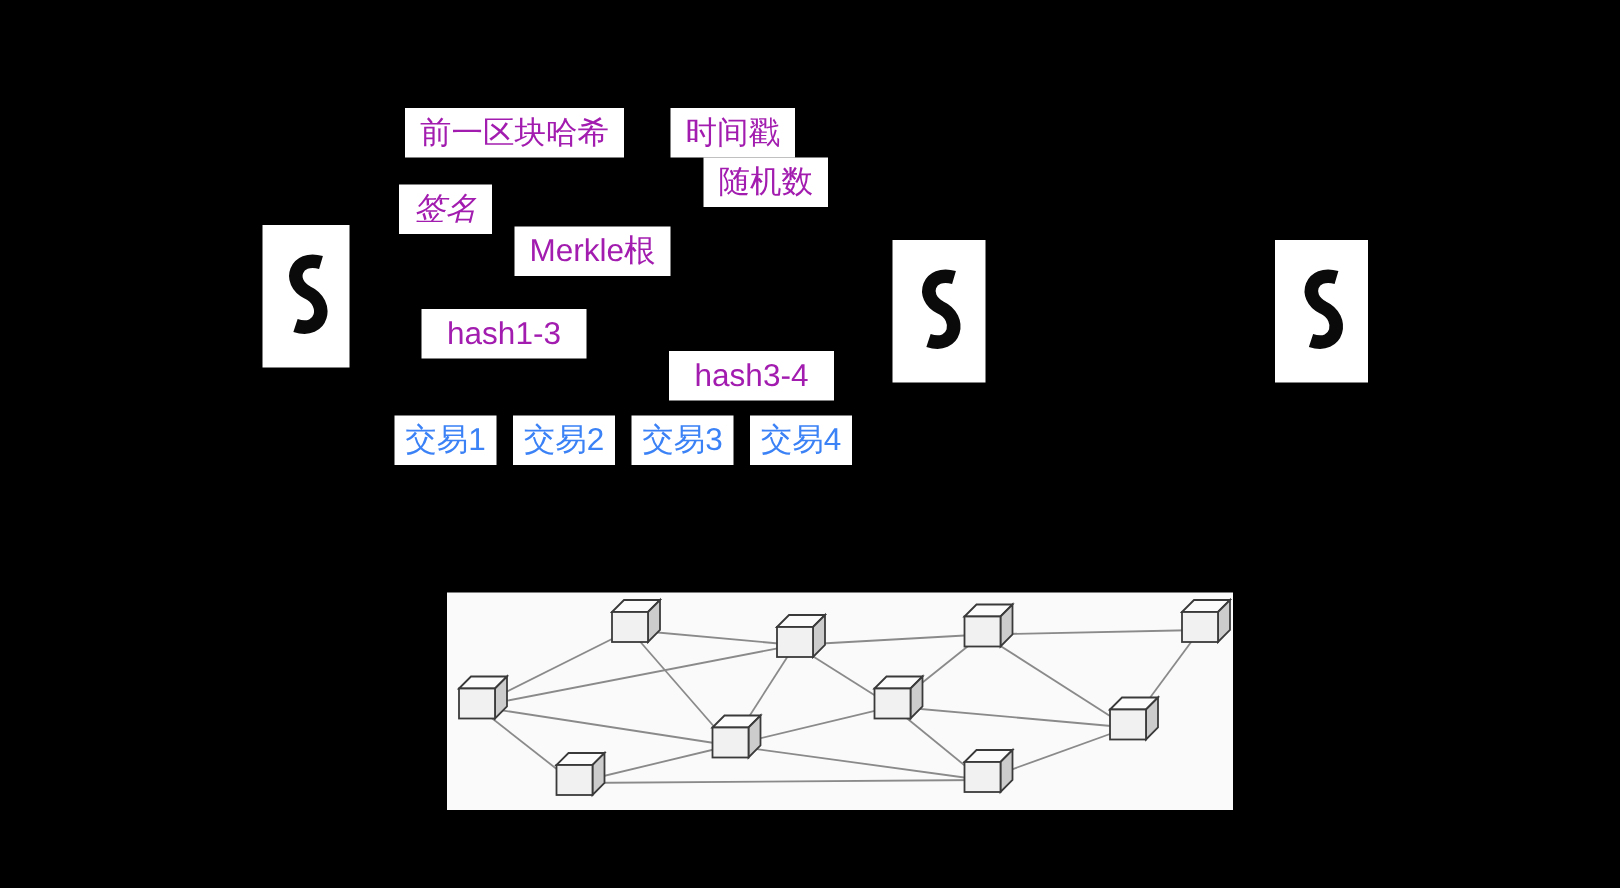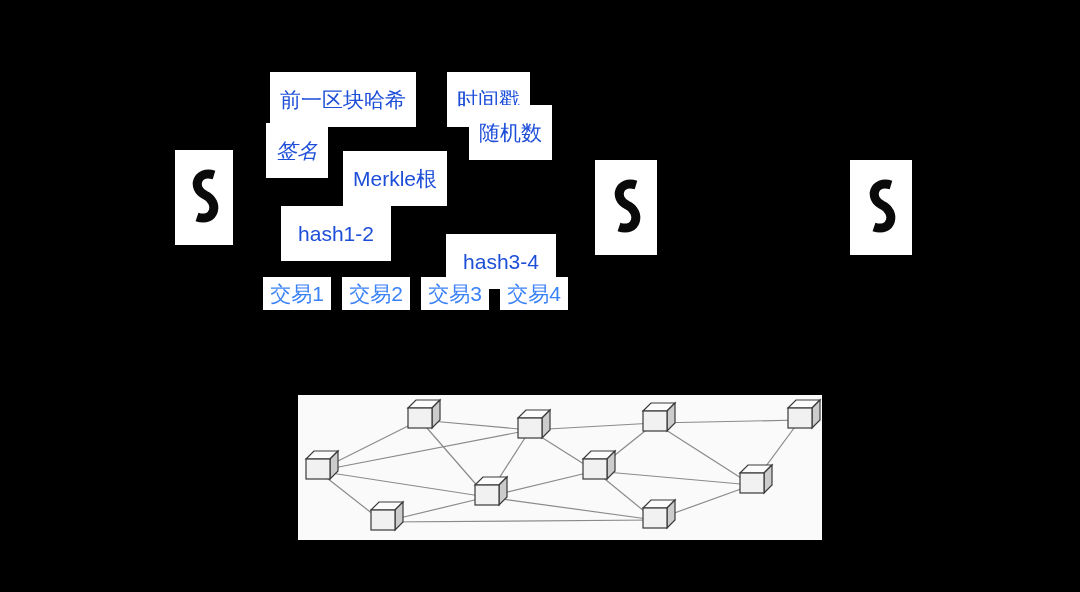--- a/index.html
+++ b/index.html
@@ -10,24 +10,24 @@
     overflow: hidden;
   }
   .stage {
     position: relative;
     width: 1080px; height: 592px;
     background: #000000;
   }
   .label-box {
     position: absolute;
     background: #ffffff;
-    color: #1d4ed8;
+    color: #a21caf;
     font-size: 21px;
     line-height: 27px;
-    padding: 14px 10px;
+    padding: 3px 10px;
     white-space: nowrap;
     box-sizing: border-box;
     text-align: center;
   }
   .hash-box { width: 110px; }
   .tx-row {
     position: absolute;
     left: 263px; top: 277px;
     display: flex;
     gap: 11px;
@@ -69,21 +69,21 @@
 
 <div class="stage">
 
   <div class="label-box" style="left:270px; top:72px;">前一区块哈希</div>
   <div class="label-box" style="left:447px; top:72px;">时间戳</div>
 
   <div class="label-box" style="left:266px; top:123px;font-style:italic;">签名</div>
   <div class="label-box" style="left:343px; top:111px;margin-top:40px;">Merkle根</div>
   <div class="label-box" style="left:469px; top:105px;text-align:center;">随机数</div>
 
-  <div class="label-box hash-box" style="left:281px; top:206px;">hash1-2</div>
+  <div class="label-box hash-box" style="left:281px; top:206px;">hash1-3</div>
   <div class="label-box hash-box" style="left:446px; top:206px;margin-top:28px;">hash3-4</div>
 
   <div class="tx-row">
     <div class="tx-box">交易1</div>
     <div class="tx-box">交易2</div>
     <div class="tx-box">交易3</div>
     <div class="tx-box">交易4</div>
   </div>
 
   <div class="chain-box chain-1">

